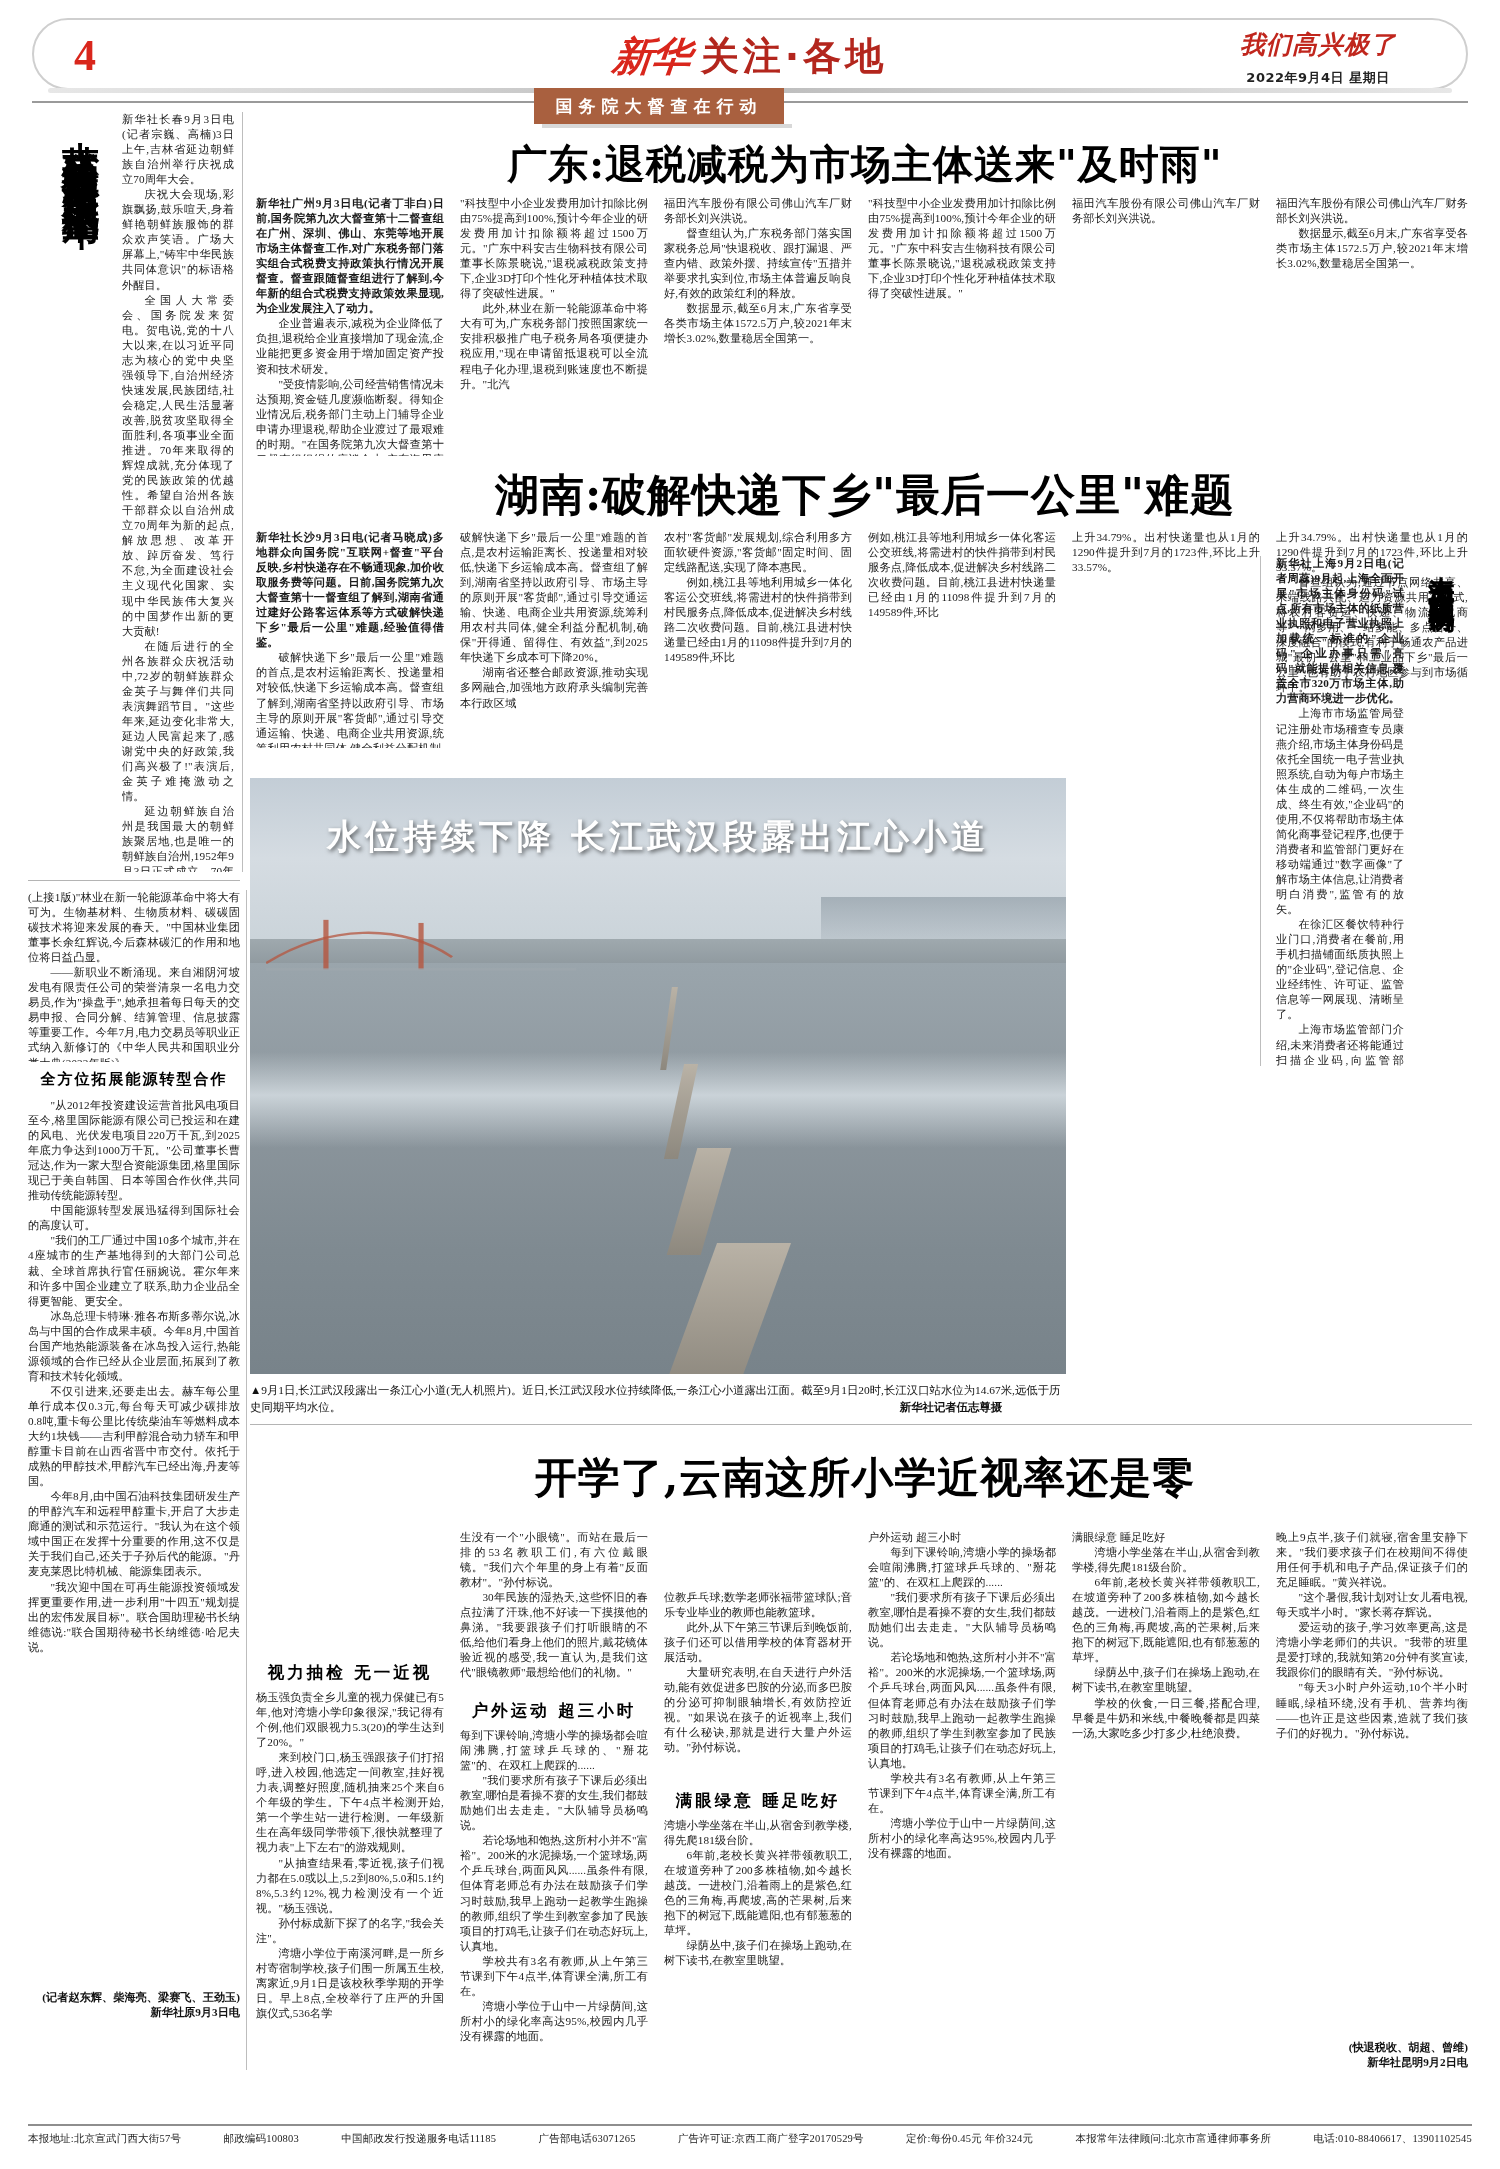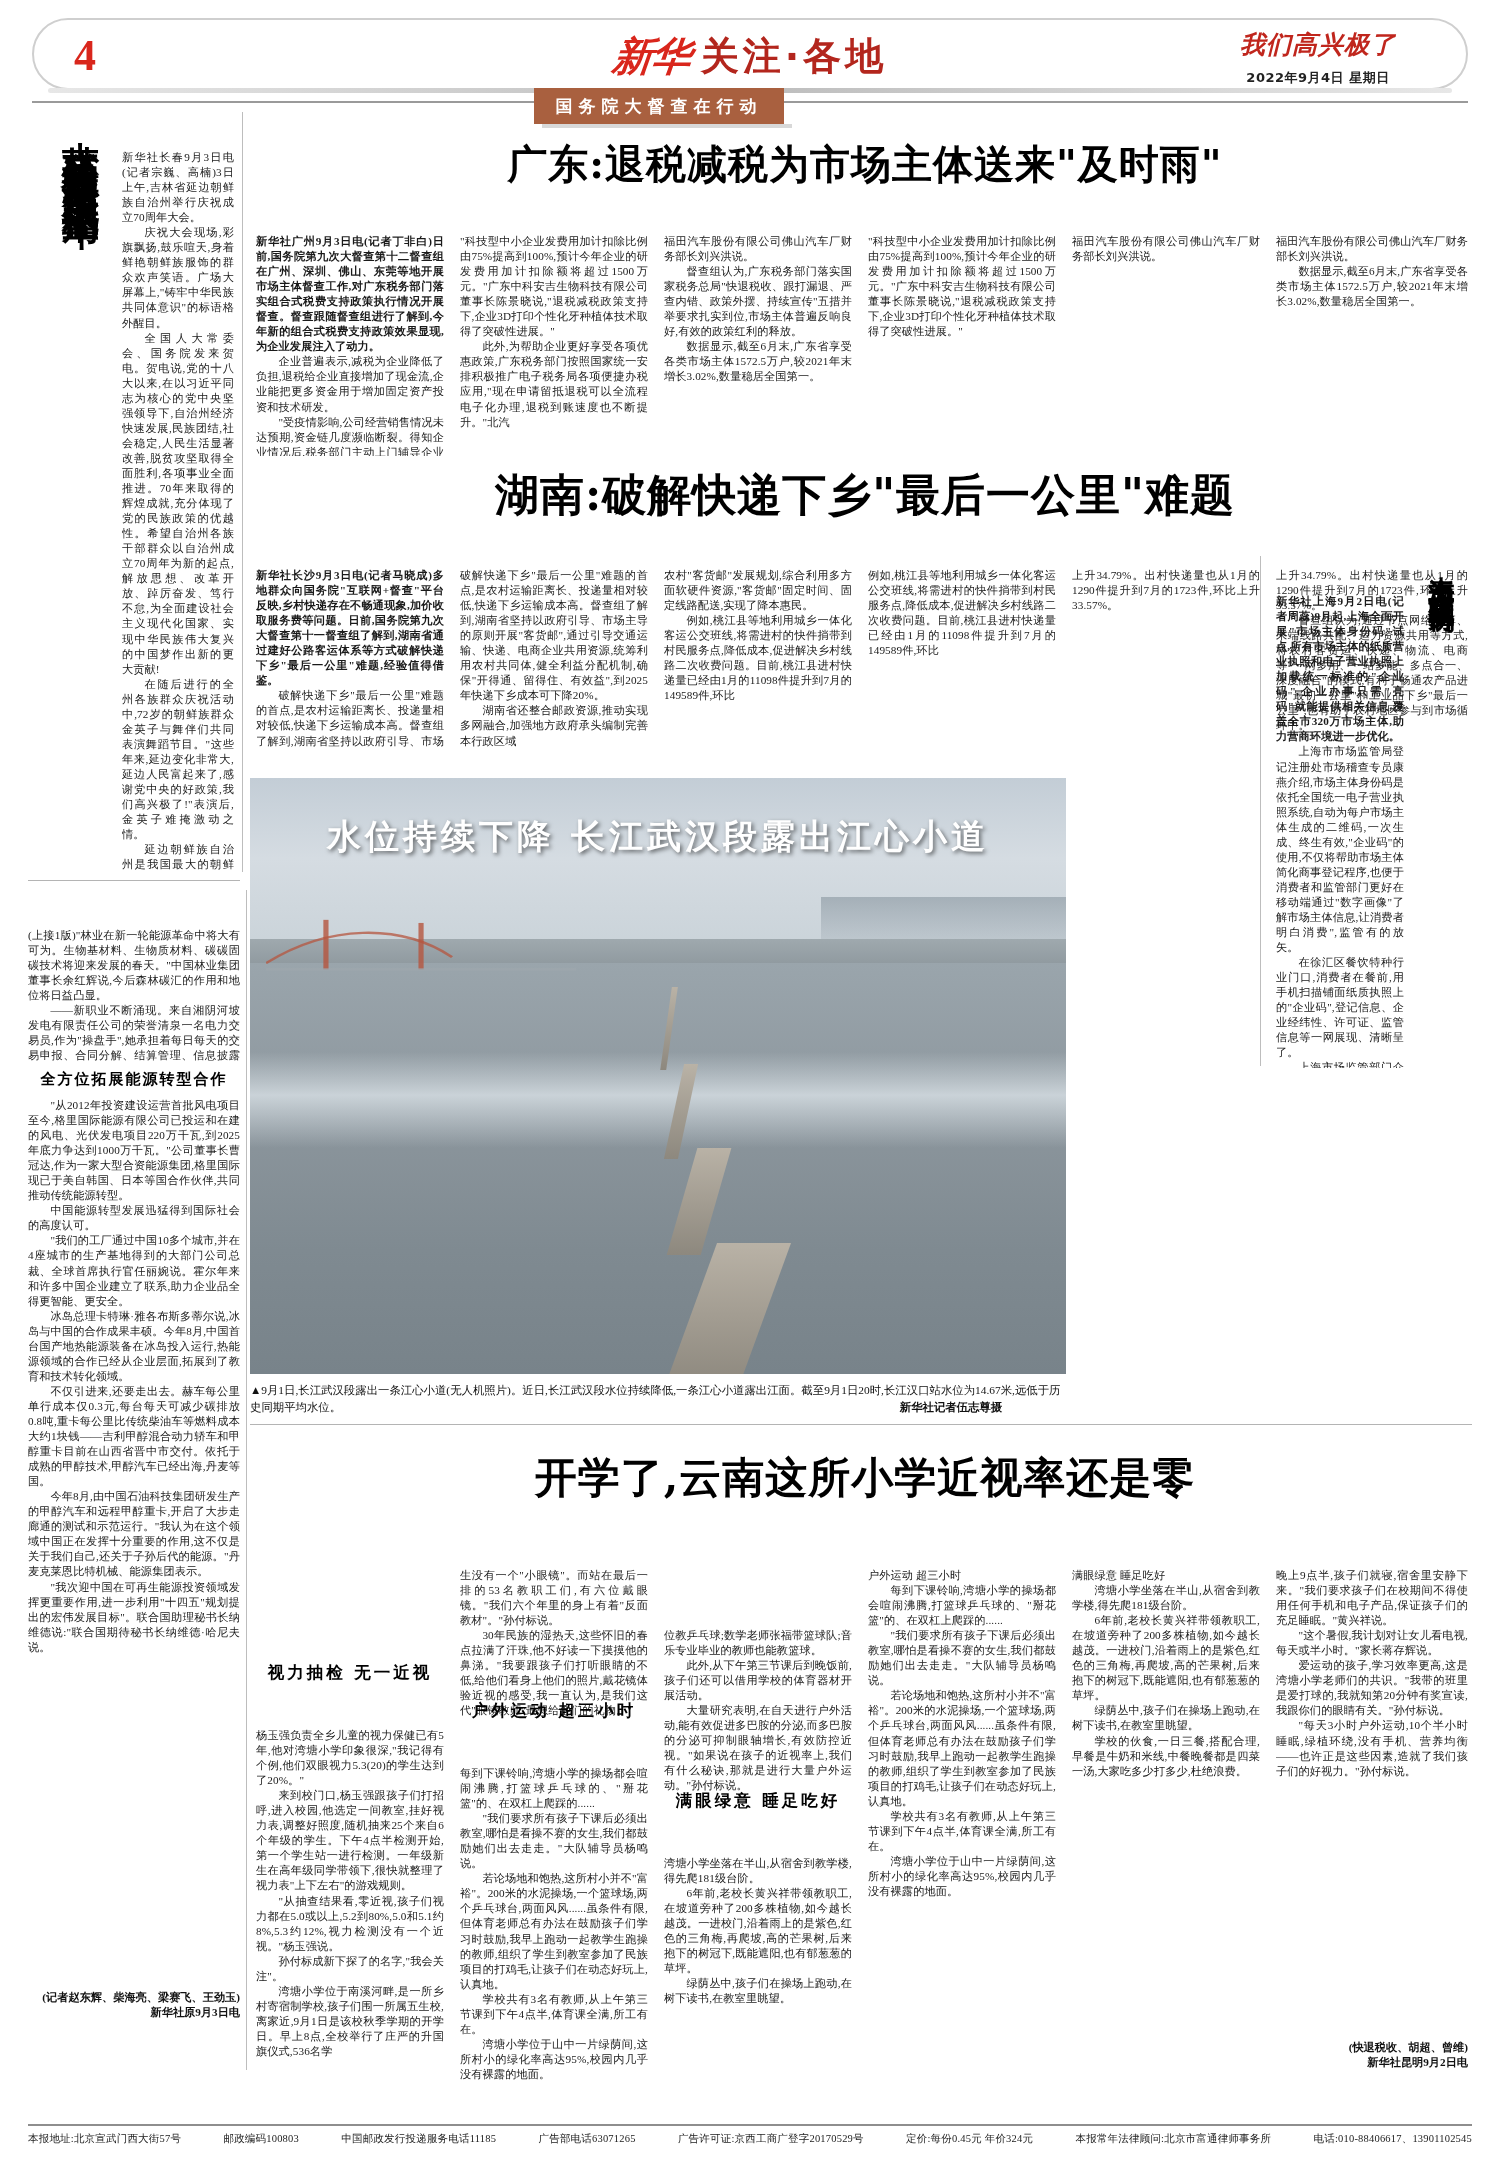--- a/index.html
+++ b/index.html
@@ -65,21 +65,21 @@
 
   
   .col-text{
     font-size:11.2px;line-height:15.05px;
     text-align:justify;text-justify:inter-ideograph;
     color:#1a1a1a;
     font-family:"Liberation Serif","DejaVu Serif",serif;
     letter-spacing:0.1px;
   }
   .col-text p{margin:0;text-indent:2em;}
-  .col-text p.lead{text-indent:0;margin-top:38px;}
+  .col-text p.lead{text-indent:0;}
   .dateline{font-weight:bold;}
 
   
   .vhead{
     position:absolute;
     writing-mode:vertical-rl;
     text-orientation:upright;
     font-family:"DejaVu Serif",serif;
     font-weight:bold;
     color:#000;
@@ -246,21 +246,21 @@
 
   <div class="bighead" style="left:256px;top:140px;width:1218px;font-size:40px;line-height:48px;">广东:退税减税为市场主体送来"及时雨"</div>
 
   <div class="col-text" style="position:absolute;left:256px;top:196px;width:188px;height:260px;overflow:hidden;">
     <p class="lead dateline">新华社广州9月3日电(记者丁非白)日前,国务院第九次大督查第十二督查组在广州、深圳、佛山、东莞等地开展市场主体督查工作,对广东税务部门落实组合式税费支持政策执行情况开展督查。督查跟随督查组进行了解到,今年新的组合式税费支持政策效果显现,为企业发展注入了动力。</p>
     <p>企业普遍表示,减税为企业降低了负担,退税给企业直接增加了现金流,企业能把更多资金用于增加固定资产投资和技术研发。</p>
     <p>"受疫情影响,公司经营销售情况未达预期,资金链几度濒临断裂。得知企业情况后,税务部门主动上门辅导企业申请办理退税,帮助企业渡过了最艰难的时期。"在国务院第九次大督查第十二督查组组织的座谈会上,广东海思康宁普君健康管理有限公司法人代表庆丰对督查组说出的困境非常感慨,"留抵退税及时到账,对企业来说简直就是'救命钱'。"</p>
   </div>
   <div class="col-text" style="position:absolute;left:460px;top:196px;width:188px;height:260px;overflow:hidden;">
     <p class="lead">"科技型中小企业发费用加计扣除比例由75%提高到100%,预计今年企业的研发费用加计扣除额将超过1500万元。"广东中科安吉生物科技有限公司董事长陈景晓说,"退税减税政策支持下,企业3D打印个性化牙种植体技术取得了突破性进展。"</p>
-    <p>此外,为帮助企业更好享受各项优惠政策,广东税务部门按照国家统一安排积极推广电子税务局各项便捷办税应用,"现在申请留抵退税可以全流程电子化办理,退税到账速度也不断提升。"北汽</p>
+    <p>此外,林业在新一轮能源革命中将大有可为,广东税务部门按照国家统一安排积极推广电子税务局各项便捷办税应用,"现在申请留抵退税可以全流程电子化办理,退税到账速度也不断提升。"北汽</p>
   </div>
   <div class="col-text" style="position:absolute;left:664px;top:196px;width:188px;height:260px;overflow:hidden;">
     <p class="lead">福田汽车股份有限公司佛山汽车厂财务部长刘兴洪说。</p>
     <p>督查组认为,广东税务部门落实国家税务总局"快退税收、跟打漏退、严查内错、政策外摆、持续宣传"五措并举要求扎实到位,市场主体普遍反响良好,有效的政策红利的释放。</p>
     <p>数据显示,截至6月末,广东省享受各类市场主体1572.5万户,较2021年末增长3.02%,数量稳居全国第一。</p>
   </div>
   <div class="col-text" style="position:absolute;left:868px;top:196px;width:188px;height:260px;overflow:hidden;">
     <p class="lead">"科技型中小企业发费用加计扣除比例由75%提高到100%,预计今年企业的研发费用加计扣除额将超过1500万元。"广东中科安吉生物科技有限公司董事长陈景晓说,"退税减税政策支持下,企业3D打印个性化牙种植体技术取得了突破性进展。"</p>
   </div>
   <div class="col-text" style="position:absolute;left:1072px;top:196px;width:188px;height:260px;overflow:hidden;">

